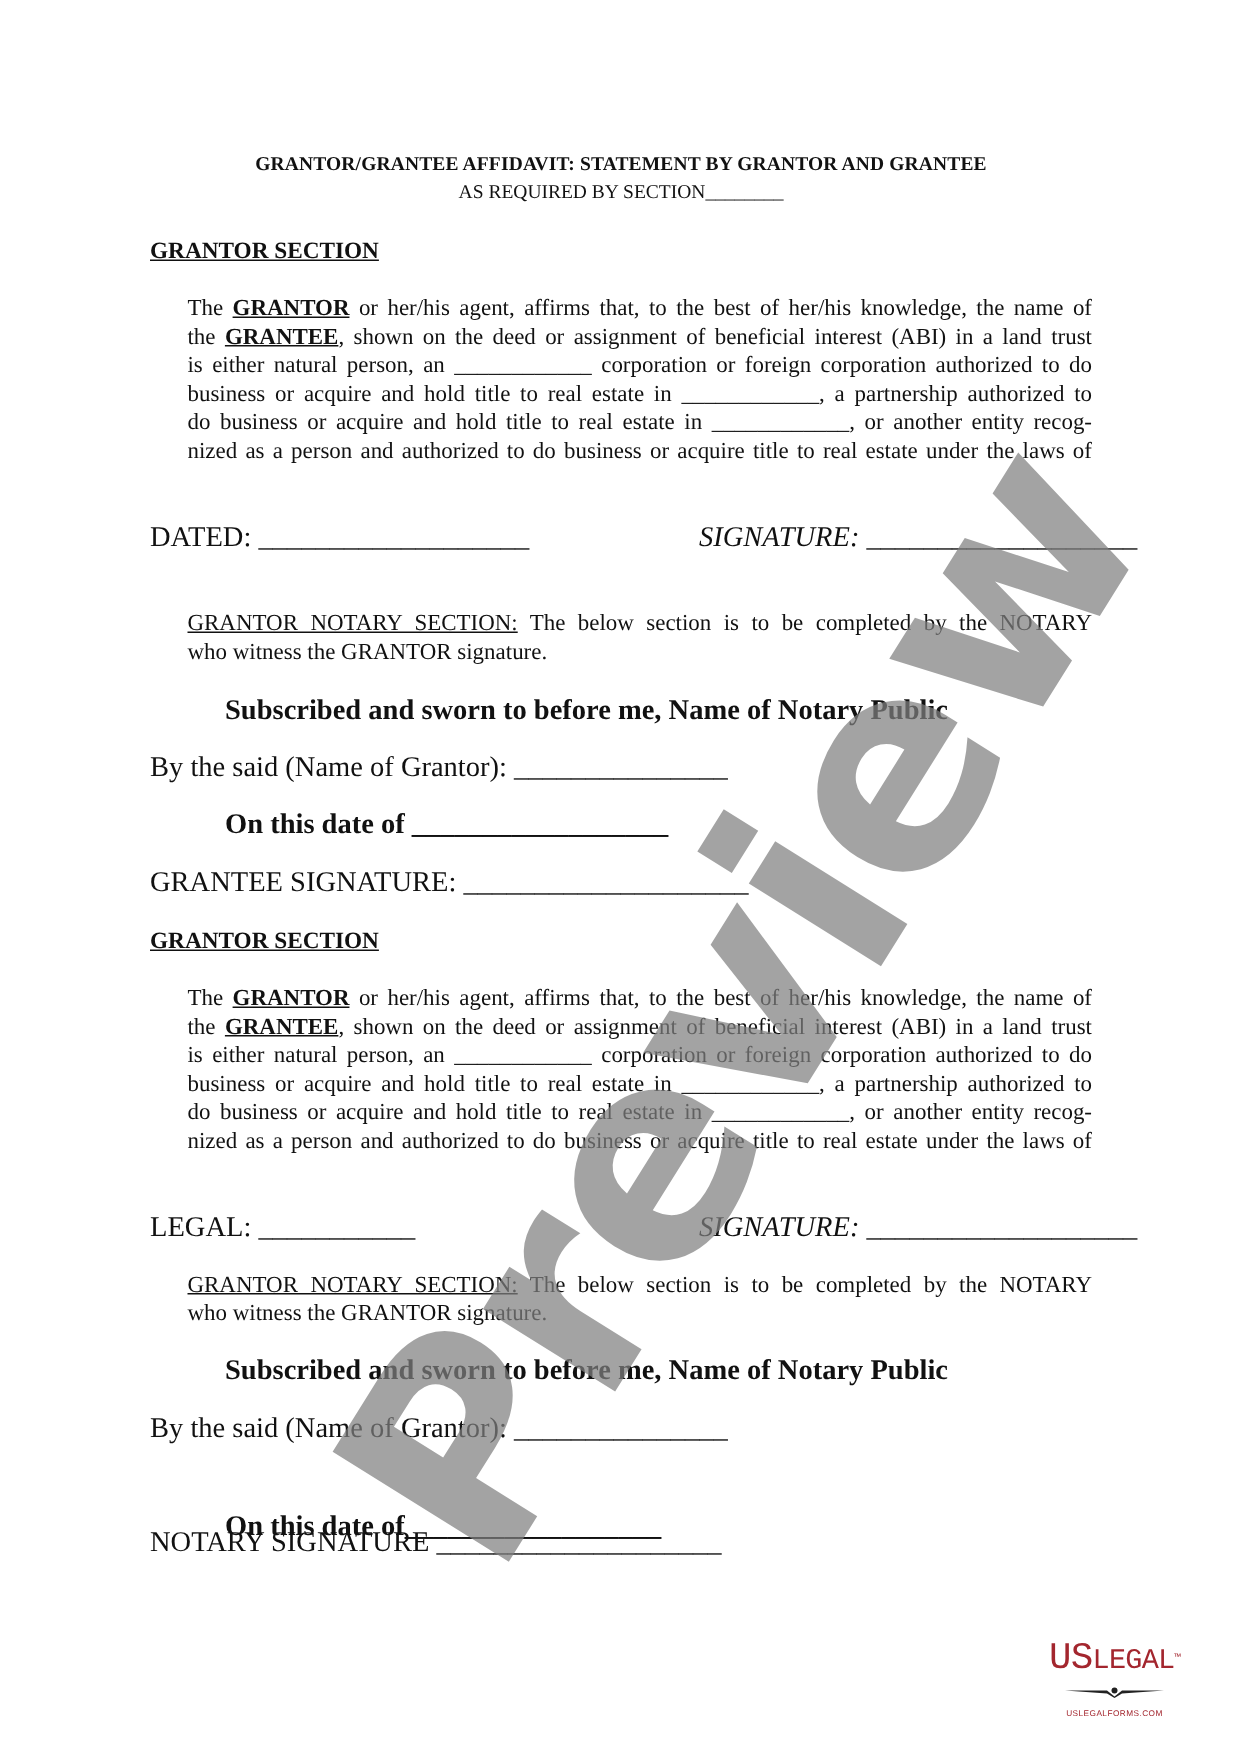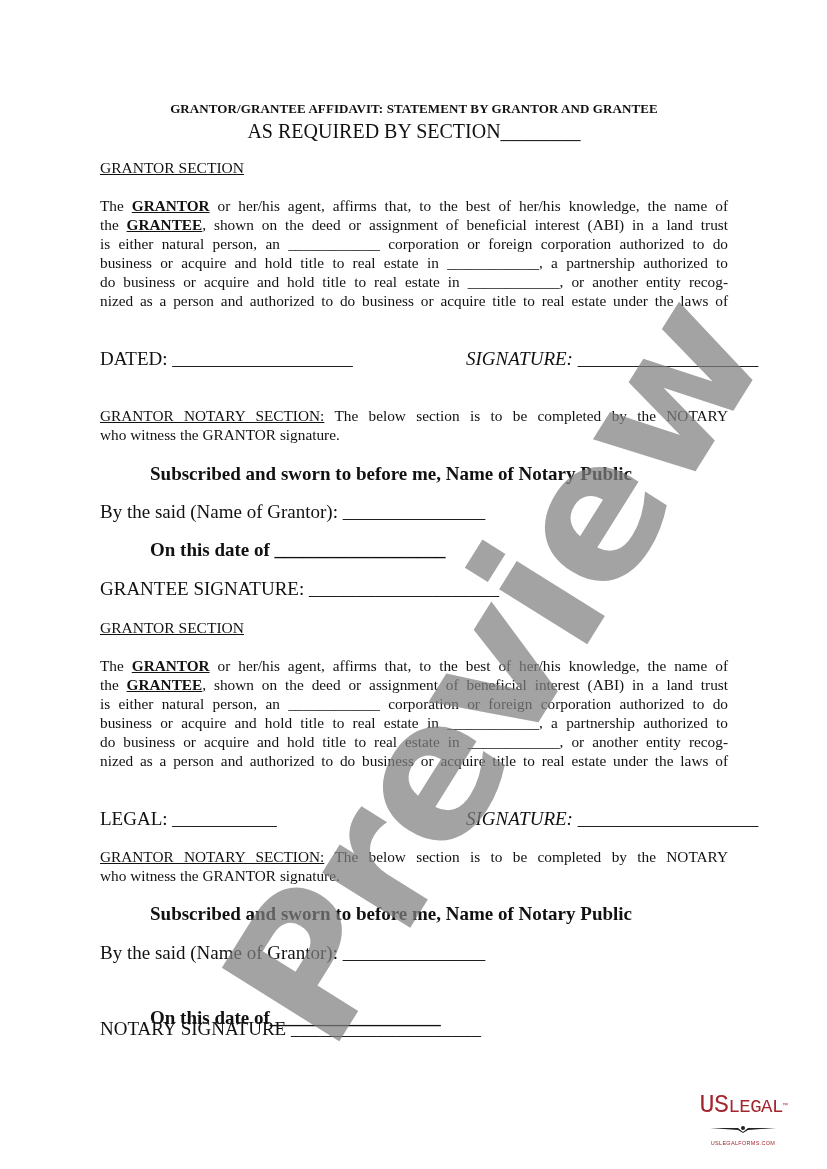--- a/index.html
+++ b/index.html
@@ -2,25 +2,25 @@
 <html><head>
 <meta charset="utf-8">
 <style>
   html, body { margin: 0; padding: 0; background: #ffffff; }
   body { width: 827px; height: 1169px; position: relative; overflow: hidden;
          font-family: "Liberation Serif", "DejaVu Serif", serif; color: #111; }
   .page { position: absolute; left: 100px; top: 0; width: 628px; }
   .line { position: absolute; left: 0; font-size: 19px; line-height: 19px; white-space: nowrap; }
   .title1 { position: absolute; left: 0; width: 628px; top: 101px; text-align: center;
             font-weight: bold; font-size: 13px; letter-spacing: 0.1px; }
-  .title2 { position: absolute; left: 0; width: 628px; top: 120px; text-align: center; font-size: 20px; }
-  .sechead { font-weight: normal; text-decoration: underline; font-size: 15.5px; }
+  .title2 { position: absolute; left: 0; width: 628px; top: 120px; text-align: center; font-size: 13px; }
+  .sechead { font-weight: bold; text-decoration: underline; font-size: 15.5px; }
   .para { position: absolute; left: 0; width: 628px; font-size: 15.3px; line-height: 19.1px;
           text-align: justify; }
-  .para .row { display: block; text-align: justify; text-align-last: justify; white-space: nowrap; }
+  .para .row { display: block; text-align: justify; text-align-last: justify; white-space: nowrap; margin-left: 25px; }
   .para .row.last { text-align-last: left; }
   .bu { font-weight: bold; text-decoration: underline; }
   .u { text-decoration: underline; }
   .indent { left: 50px !important; font-weight: bold; }
   .sig-right { position: absolute; left: 366px; font-style: italic; }
   .watermark { position: absolute; left: 80px; top: 560px; font-family: "DejaVu Sans", "Liberation Sans", sans-serif;
                font-weight: bold; font-size: 190px; color: rgba(128,128,128,0.72);
                transform: rotate(-58deg); transform-origin: center; pointer-events: none; letter-spacing: -4px; }
   .logo { position: absolute; left: 684px; top: 1094px; width: 118px; text-align: center; }
   .logo-text { font-family: Liberation Mono, monospace; font-size: 25px; color: #a3262e; letter-spacing: -0.5px; line-height: 24px; }

